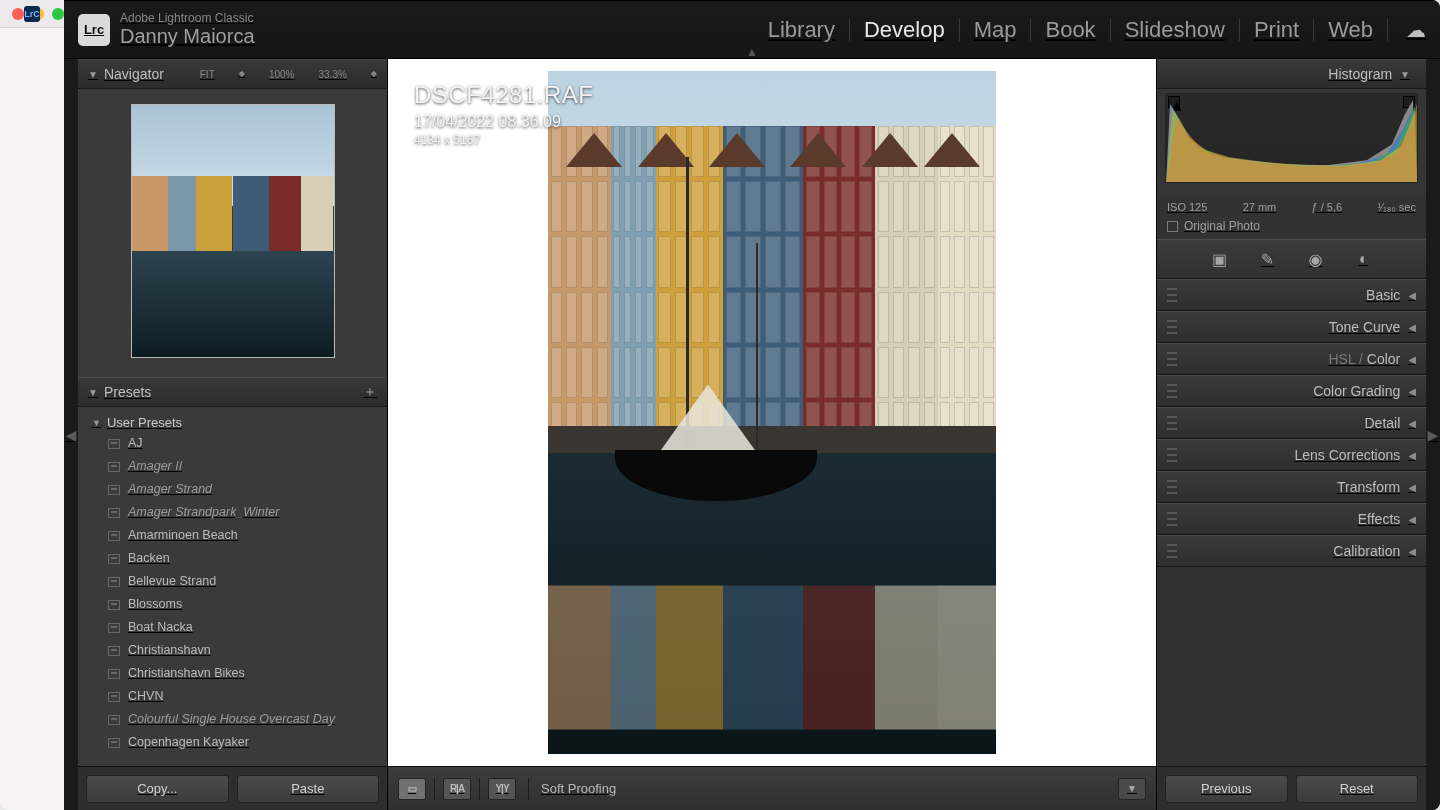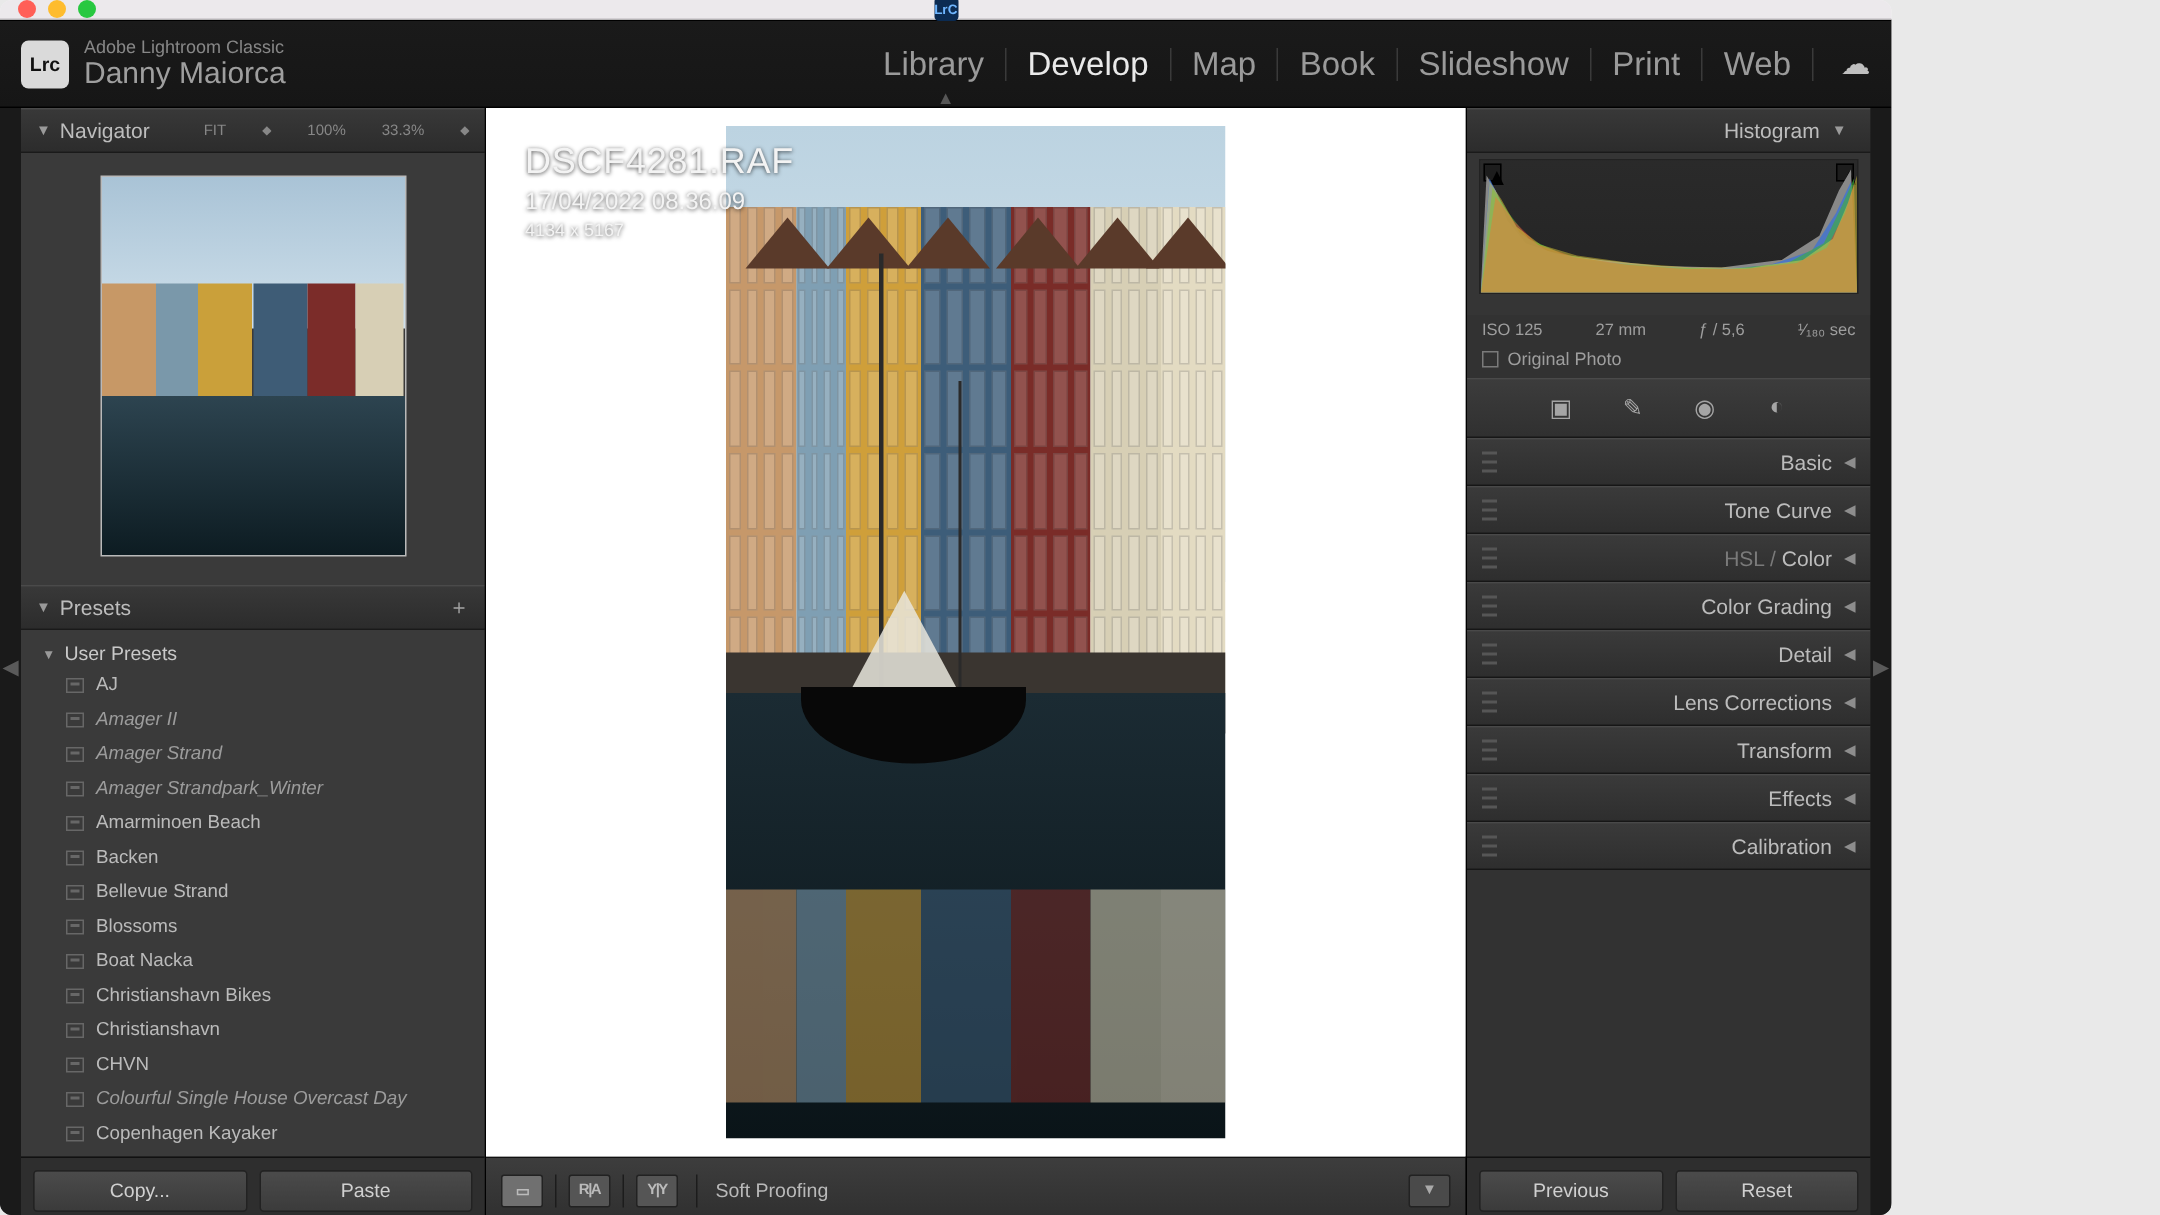--- a/index.html
+++ b/index.html
@@ -1,17 +1,17 @@
 <!DOCTYPE html>
 <html><head>
 <meta charset="utf-8">
 <style>
   * { box-sizing: border-box; margin: 0; padding: 0; font-family: -apple-system, "Helvetica Neue", Arial, sans-serif; -webkit-font-smoothing: antialiased; }
   html, body { width: 1440px; height: 810px; background:#e9e9e9; overflow:hidden; }
-  .mac-window { width:1261px; height:810px; background:#f4f2f3; border-radius:8px; overflow:hidden; display:flex; flex-direction:column; position:relative;}
+  .mac-window { width:1440px; height:810px; background:#f4f2f3; border-radius:8px; overflow:hidden; display:flex; position:relative;text-decoration:underline;}
   
   .titlebar { height:28px; background:#ece9ec; display:flex; align-items:center; border-bottom:1px solid #d4d0d4; position:relative;}
   .traffic { display:flex; gap:8px; margin-left:12px;}
   .dot { width:12px; height:12px; border-radius:50%; }
   .dot.r{background:#ff5f57;} .dot.y{background:#febc2e;} .dot.g{background:#28c840;}
   .titlecenter { position:absolute; left:50%; transform:translateX(-50%); display:flex; align-items:center; gap:6px; font-size:13px; color:#3a3a3a;}
   .titlecenter .appicon{width:16px;height:16px;background:#0b2b52;border-radius:3px;display:flex;align-items:center;justify-content:center;color:#6fb6ff;font-size:9px;font-weight:700;}
   
   .app { flex:1; background:#1a1a1a; display:flex; flex-direction:column; border-top:1px solid #000;}
   .identity-row { height:58px; background:linear-gradient(#1a1a1a,#161616); display:flex; align-items:center; padding:0 14px 0 14px; border-bottom:1px solid #000; position:relative;}
@@ -230,25 +230,25 @@
               <div class="preset-item">
                 <span class="ic"></span>
                 <span>Blossoms</span>
               </div>
               <div class="preset-item">
                 <span class="ic"></span>
                 <span>Boat Nacka</span>
               </div>
               <div class="preset-item">
                 <span class="ic"></span>
+                <span>Christianshavn</span>
+              </div>
+              <div class="preset-item">
+                <span class="ic"></span>
                 <span>Christianshavn Bikes</span>
-              </div>
-              <div class="preset-item">
-                <span class="ic"></span>
-                <span>Christianshavn</span>
               </div>
               <div class="preset-item">
                 <span class="ic"></span>
                 <span>CHVN</span>
               </div>
               <div class="preset-item italic">
                 <span class="ic"></span>
                 <span>Colourful Single House Overcast Day</span>
               </div>
               <div class="preset-item">

